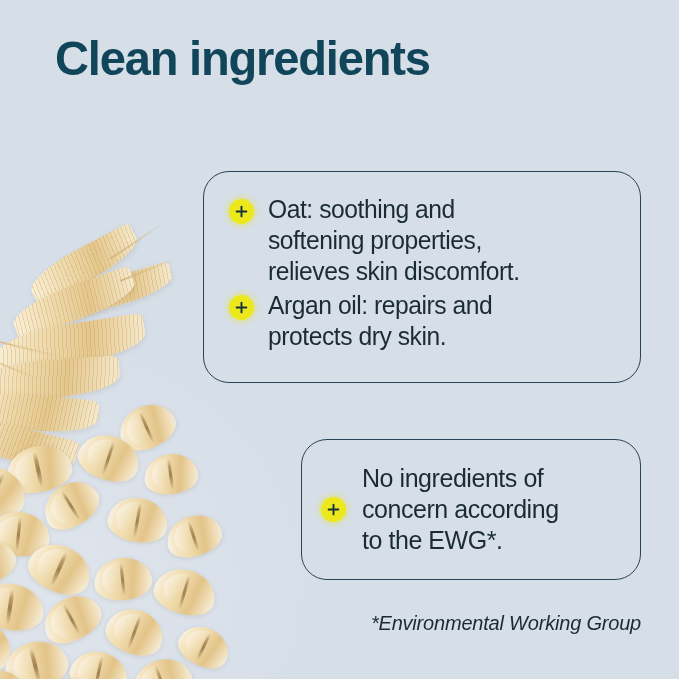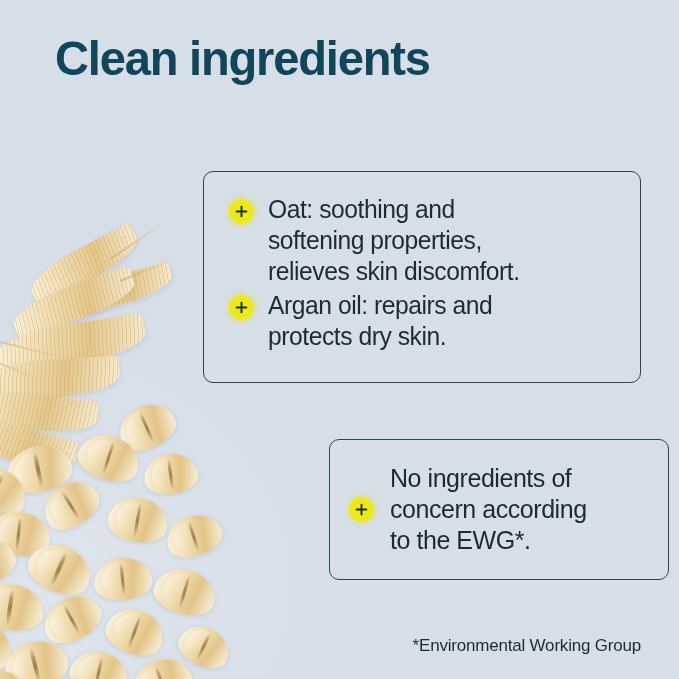--- a/index.html
+++ b/index.html
@@ -38,35 +38,34 @@
     color: #11465a;
     white-space: nowrap;
     transform: scaleX(0.98);
     transform-origin: left center;
   }
 
   
   .card {
     position: absolute;
     border: 1.1px solid #2b4455;
-    border-radius: 10px;
+    border-radius: 26px;
     background: transparent;
   }
   .card-ingredients {
     left: 203px;
     top: 171px;
     width: 438px;
     height: 212px;
   }
   .card-ewg {
     left: 301px;
     top: 439px;
     width: 340px;
     height: 141px;
-    margin-left: 28px;
   }
 
   
   .bullet-list {
     position: absolute;
     left: 25px;
     top: 22px;
     right: 14px;
   }
   .bullet {
@@ -115,22 +114,23 @@
     line-height: 31px;
     color: #1a2b36;
     letter-spacing: -0.45px;
     white-space: pre-line;
   }
 
   
   .footnote {
     position: absolute;
     right: 38px;
-    top: 636px;
-    font-size: 17px;
+    top: 612px;
+    font-size: 20px;
+    font-style: italic;
     color: #1a2b36;
     letter-spacing: -0.2px;
     white-space: nowrap;
   }
 
   
   .oats {
     position: absolute;
     left: -30px;
     top: 240px;

